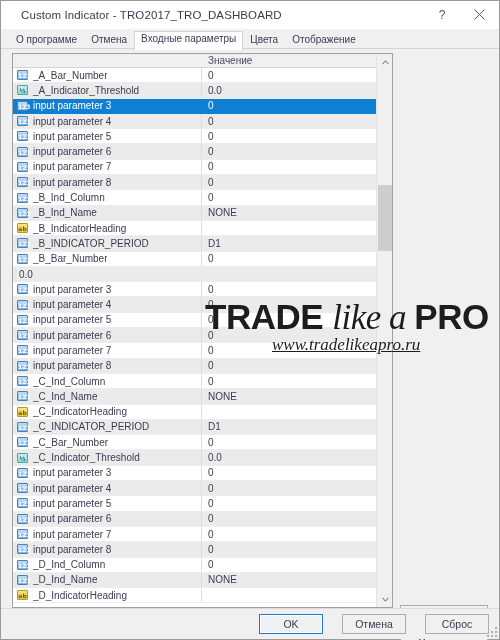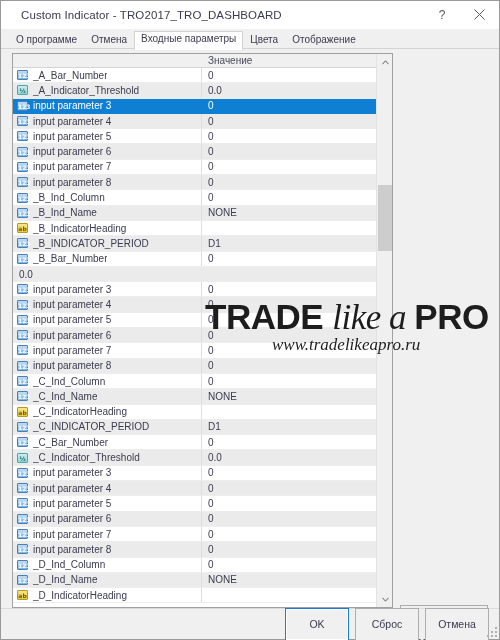--- a/index.html
+++ b/index.html
@@ -135,21 +135,21 @@
     white-space:nowrap;
   }
   .btn.side{width:88px;height:20px;margin-bottom:7px;}
   
   .footer{
     height:30px;min-height:30px;background:#f0f0f0;
     border-top:1px solid #dcdcdc;
     display:flex;align-items:center;justify-content:flex-end;
     padding-right:10px;position:relative;
   }
-  .btn.foot{width:64px;height:33px;margin-left:6px;}
+  .btn.foot{width:64px;height:20px;margin-left:19px;}
   .btn.foot.default{
     border:1px solid #1b7ad1;box-shadow:inset 0 0 0 1px #ffffff;
     background:#f0f0f0;
   }
   .grip{
     position:absolute;right:2px;bottom:2px;width:10px;height:10px;
   }
   .grip i{
     position:absolute;width:2px;height:2px;background:#b0b0b0;display:block;
   }
@@ -166,20 +166,21 @@
   }
   .wm1 .it{
     font-family:"Liberation Serif","DejaVu Serif",serif;
     font-style:italic;font-weight:normal;
   }
   .wm2{
     position:absolute;left:272px;top:335px;
     font-size:17px;color:#1d1d1d;white-space:nowrap;
     font-family:"Liberation Serif","DejaVu Serif",serif;
     font-style:italic;
+    text-decoration:underline;
   }
 </style>
 </head>
 <body>
 
 <div class="window">
 
   <div class="titlebar">
     <div class="title-text">Custom Indicator - TRO2017_TRO_DASHBOARD</div>
     <div class="title-btns">
@@ -485,24 +486,24 @@
         <i style="right:4px;bottom:0;"></i>
         <i style="right:8px;bottom:0;"></i>
       <i style="right:0;bottom:4px;"></i>
         <i style="right:4px;bottom:4px;"></i>
       <i style="right:0;bottom:8px;"></i>
     </div>
   <div class="btn foot default">
         <span>OK</span>
       </div>
       <div class="btn foot">
+        <span>Отмена</span>
+      </div>
+      <div class="btn foot">
         <span>Сброс</span>
-      </div>
-      <div class="btn foot">
-        <span>Отмена</span>
       </div>
     </div>
 </div>
 
 <div class="watermark">
   <div class="wm1"><span>TRADE </span><span class="it">like a </span><span>PRO</span></div>
   <div class="wm2">www.tradelikeapro.ru</div>
 </div>
 
 </body></html>

